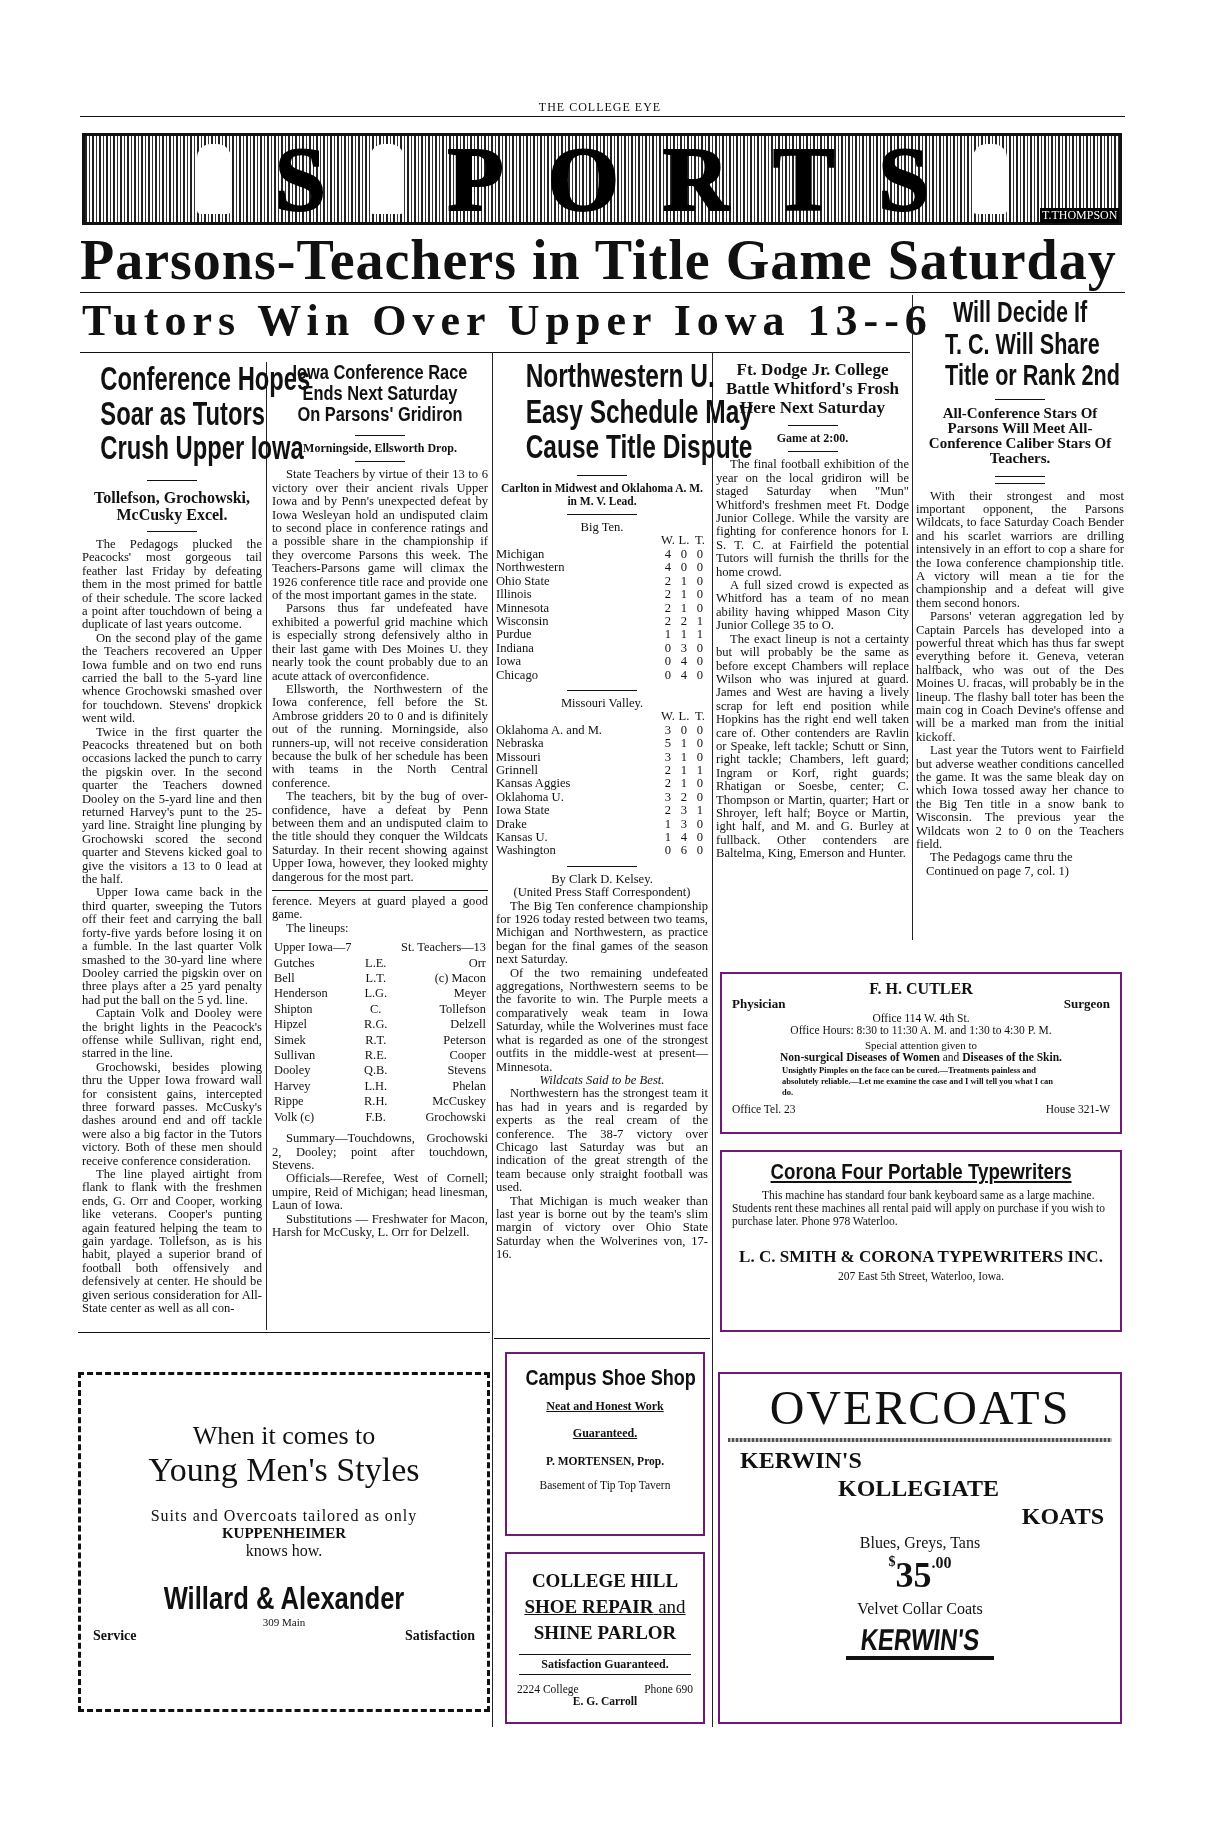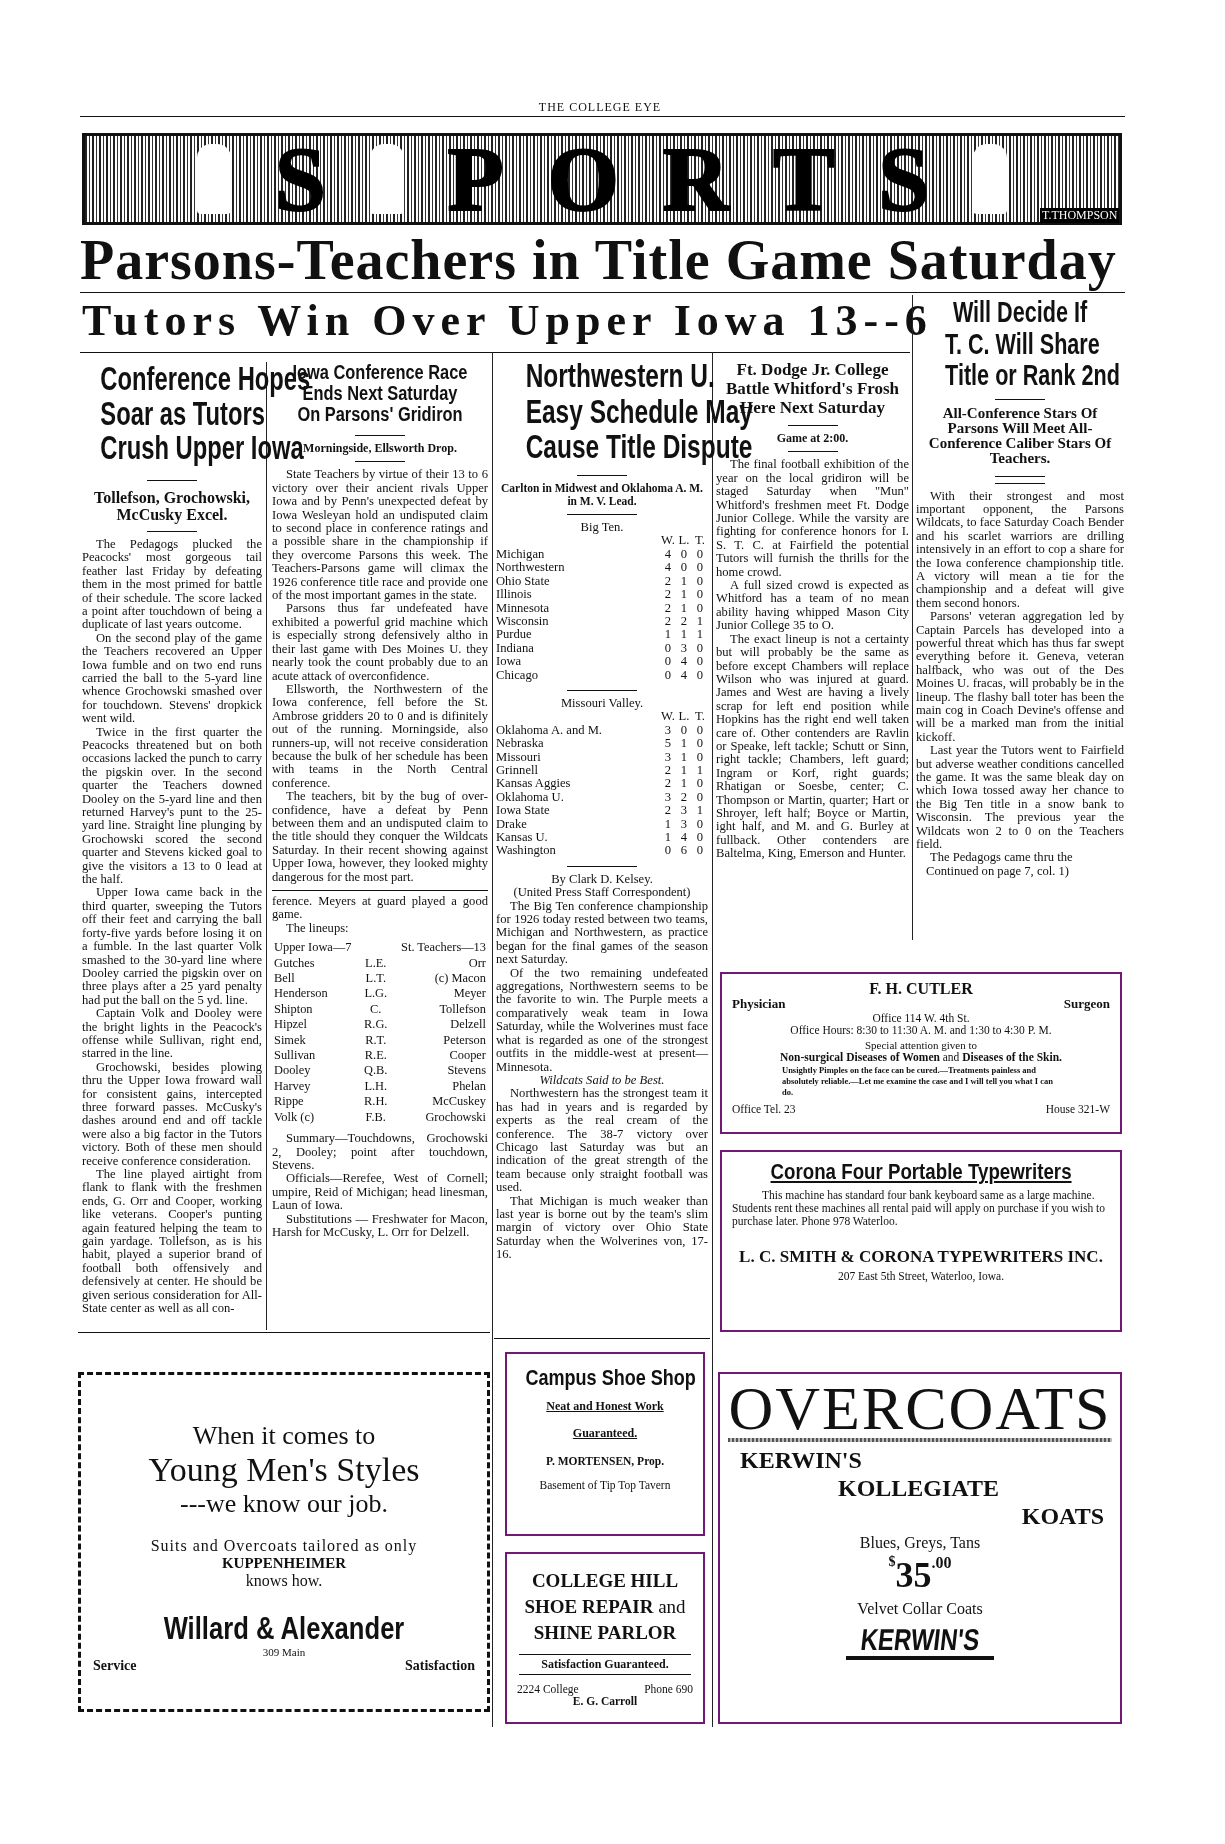--- a/index.html
+++ b/index.html
@@ -380,21 +380,20 @@
 <div class="ad" style="left:720px;top:1150px;width:402px;height:182px;padding:8px 10px;">
   <div style="font-size:22px;text-decoration:underline;display:inline-block;"><span class="cond" style="transform:scaleX(0.85);">Corona Four Portable Typewriters</span></div>
   <div style="font-size:11.5px;text-align:left;text-indent:30px;line-height:13px;margin-top:6px;">This machine has standard four bank keyboard same as a large machine. Students rent these machines all rental paid will apply on purchase if you wish to purchase later. Phone 978 Waterloo.</div>
   <div class="bold" style="font-size:17px;line-height:18px;margin-top:20px;">L. C. SMITH &amp; CORONA TYPEWRITERS INC.</div>
   <div style="font-size:11.5px;margin-top:4px;">207 East 5th Street, Waterloo, Iowa.</div>
 </div>
 
 <div class="ad" style="left:78px;top:1372px;width:412px;height:340px;border:3px dashed #111;padding:20px 12px;">
   <div style="font-size:26px;margin-top:26px;">When it comes to</div>
   <div style="font-size:34px;">Young Men's Styles</div>
-  <div style="font-size:26px;">---we know our job.</div>
   <div style="font-size:16px;margin-top:18px;letter-spacing:1px;">Suits and Overcoats tailored as only</div>
   <div class="bold" style="font-size:15px;">KUPPENHEIMER</div>
   <div style="font-size:16px;">knows how.</div>
   <div style="font-size:32px;margin-top:22px;">
       <span class="cond" style="transform:scaleX(0.8);">Willard &amp; Alexander</span>
     </div>
   <div style="font-size:11px;">309 Main</div>
   <div style="display:flex;justify-content:space-between;font-weight:bold;font-size:14px;">
     <span>Service</span>
     <span>Satisfaction</span>
@@ -406,32 +405,32 @@
       <span class="cond" style="transform:scaleX(0.82);">Campus Shoe Shop</span>
     </div>
   <div class="bold" style="font-size:12px;text-decoration:underline;margin-top:10px;">Neat and Honest Work</div>
   <div class="bold" style="font-size:12px;text-decoration:underline;margin-top:12px;">Guaranteed.</div>
   <div class="bold" style="font-size:11.5px;margin-top:14px;">P. MORTENSEN, Prop.</div>
   <div style="font-size:11.5px;margin-top:12px;">Basement of Tip Top Tavern</div>
 </div>
 
 <div class="ad" style="left:505px;top:1552px;width:200px;height:172px;padding:14px 6px;">
   <div style="font-size:19px;line-height:26px;font-weight:bold;">COLLEGE HILL</div>
-  <div style="font-size:19px;line-height:26px;"><b>SHOE REPAIR</b> <span>and</span></div>
+  <div style="font-size:19px;line-height:26px;text-decoration:underline;"><b>SHOE REPAIR</b> <span>and</span></div>
   <div style="font-size:19px;line-height:26px;font-weight:bold;">SHINE PARLOR</div>
   <div class="bold" style="font-size:12px;border-top:1px solid #111;border-bottom:1px solid #111;margin:8px 6px 0;padding:2px 0;">Satisfaction Guaranteed.</div>
   <div style="display:flex;justify-content:space-between;font-size:11.5px;margin-top:8px;padding:0 4px;">
     <span>2224 College</span>
     <span>Phone 690</span>
   </div>
   <div class="bold" style="font-size:11.5px;">E. G. Carroll</div>
 </div>
 
 <div class="ad" style="left:718px;top:1372px;width:404px;height:352px;padding:6px 8px;">
-  <div style="font-size:62px;letter-spacing:2px;line-height:56px;">OVERCOATS</div>
+  <div style="font-size:48px;letter-spacing:2px;line-height:56px;">OVERCOATS</div>
   <div style="height:4px;background:repeating-linear-gradient(90deg,#555 0 2px,#bbb 2px 4px);margin:2px 0 4px;"></div>
   <div class="bold" style="font-size:24px;line-height:28px;text-align:left;padding-left:12px;">KERWIN'S</div>
   <div class="bold" style="font-size:24px;line-height:28px;text-align:left;padding-left:110px;">KOLLEGIATE</div>
   <div class="bold" style="font-size:24px;line-height:28px;text-align:right;padding-right:8px;">KOATS</div>
   <div style="font-size:16px;margin-top:4px;">Blues, Greys, Tans</div>
   <div class="bold" style="margin-top:2px;">
     <span style="font-size:14px;vertical-align:top;">$</span><span style="font-size:36px;">35</span><span style="font-size:16px;vertical-align:top;">.00</span>
   </div>
   <div style="font-size:16px;margin-top:4px;">Velvet Collar Coats</div>
   <div style="font-size:30px;margin-top:6px;display:inline-block;border-bottom:4px solid #111;"><span class="cond" style="transform:scaleX(0.8) skewX(-8deg);">KERWIN'S</span></div>

